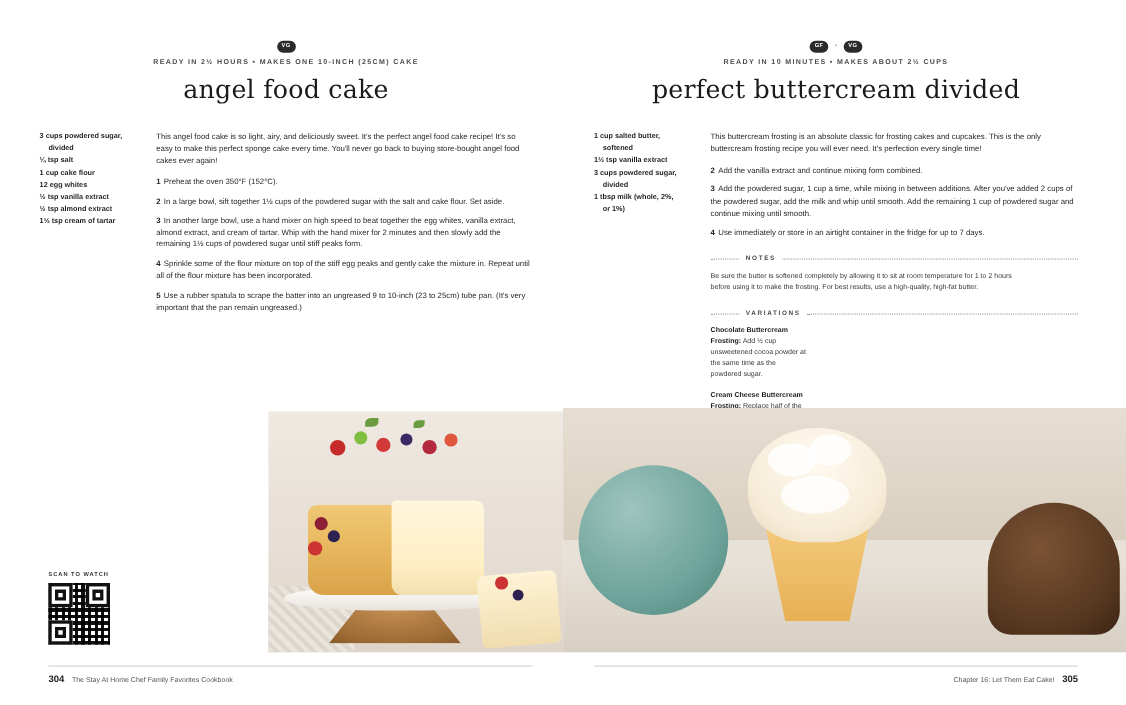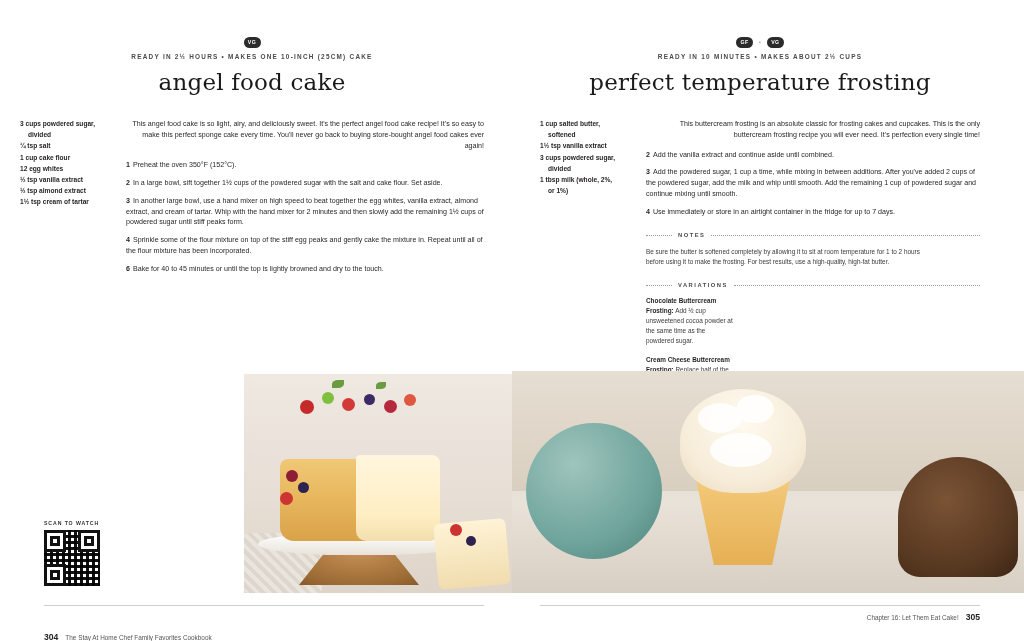--- a/index.html
+++ b/index.html
@@ -19,21 +19,21 @@
     width: 1024px;
     height: 641px;
     display: flex;
   }
   .page {
     position: relative;
     width: 512px;
     height: 641px;
     box-sizing: border-box;
   }
-  .page-left { padding: 0 28px 0 20px; }
+  .page-left { padding: 0 28px 0 36px; }
   .page-right { padding: 0 44px 0 28px; }
 
   
   .badge-row {
     display: flex;
     justify-content: center;
     align-items: center;
     gap: 6px;
     margin-top: 36px;
     height: 12px;
@@ -89,21 +89,21 @@
   }
   .col-ingredients .ing-line { margin-bottom: 0.5px; }
   .col-ingredients .ing-sub { padding-left: 8px; font-weight: bold; }
 
   .col-method {
     flex: 1 1 auto;
     font-size: 7.1px;
     line-height: 1.52;
     color: #231f20;
   }
-  .intro { margin: 0 0 9px 0; text-align: right; }
+  .intro { margin: 0 0 9px 0; }
   .step {
     margin: 0 0 7px 0;
   }
   .step .num {
     font-weight: bold;
     margin-right: 3px;
   }
 
   
   .narrow-steps { width: 86px; }
@@ -314,21 +314,21 @@
   }
   .footer-left .footer-rule { left: 44px; right: 28px; }
   .footer-right .footer-rule { left: 28px; right: 44px; }
   .footer-inner {
     position: absolute;
     top: 7px;
     display: flex;
     align-items: baseline;
     gap: 7px;
   }
-  .footer-left .footer-inner { left: 44px; margin-top: 20px; }
+  .footer-left .footer-inner { left: 44px; }
   .footer-right .footer-inner { right: 44px; text-align: center; }
   .page-num {
     font-weight: bold;
     font-size: 8.6px;
     color: #222;
   }
   .book-title { color: #555; }
 </style>
 </head>
 <body>
@@ -367,21 +367,21 @@
         <p class="step">
           <span class="num">2</span><span>In a large bowl, sift together 1½ cups of the powdered sugar with the salt and cake flour. Set aside.</span>
         </p>
         <p class="step">
           <span class="num">3</span><span>In another large bowl, use a hand mixer on high speed to beat together the egg whites, vanilla extract, almond extract, and cream of tartar. Whip with the hand mixer for 2 minutes and then slowly add the remaining 1½ cups of powdered sugar until stiff peaks form.</span>
         </p>
         <p class="step">
           <span class="num">4</span><span>Sprinkle some of the flour mixture on top of the stiff egg peaks and gently cake the mixture in. Repeat until all of the flour mixture has been incorporated.</span>
         </p>
         <p class="step">
-          <span class="num">6</span><span>Bake for 40 to 45 minutes or until the top is lightly browned and dry to the touch.</span>
+          <span class="num">5</span><span>Use a rubber spatula to scrape the batter into an ungreased 9 to 10-inch (23 to 25cm) tube pan. (It's very important that the pan remain ungreased.)</span>
         </p>
 
         <div class="narrow-steps">
         </div>
       </div>
     </div>
 
     <div class="scan-block" style="left:44px; top:520px;">
       <div class="scan-label">SCAN TO WATCH</div>
       <div class="qr">
@@ -401,39 +401,39 @@
   <div class="page page-right">
 
     <div class="badge-row">
       <span class="badge">GF</span>
       <span class="badge-sep">•</span>
       <span class="badge">VG</span>
     </div>
 
     <div class="meta-line">READY IN 10 MINUTES  •  MAKES ABOUT 2½ CUPS</div>
 
-    <h1 class="recipe-title">perfect temperature frosting</h1>
+    <h1 class="recipe-title">perfect buttercream divided</h1>
 
     <div class="body-cols">
 
       <div class="col-ingredients">
         <div class="ing-line">1 cup salted butter,</div>
         <div class="ing-line ing-sub">softened</div>
         <div class="ing-line">1½ tsp vanilla extract</div>
         <div class="ing-line">3 cups powdered sugar,</div>
         <div class="ing-line ing-sub">divided</div>
         <div class="ing-line">1 tbsp milk (whole, 2%,</div>
         <div class="ing-line ing-sub">or 1%)</div>
       </div>
 
       <div class="col-method">
         <p class="intro">This buttercream frosting is an absolute classic for frosting cakes and cupcakes. This is the only buttercream frosting recipe you will ever need. It's perfection every single time!</p>
 
         <p class="step">
-          <span class="num">2</span><span>Add the vanilla extract and continue aside until combined.</span>
+          <span class="num">2</span><span>Add the vanilla extract and continue mixing form combined.</span>
         </p>
         <p class="step">
           <span class="num">3</span><span>Add the powdered sugar, 1 cup a time, while mixing in between additions. After you've added 2 cups of the powdered sugar, add the milk and whip until smooth. Add the remaining 1 cup of powdered sugar and continue mixing until smooth.</span>
         </p>
         <p class="step">
           <span class="num">4</span><span>Use immediately or store in an airtight container in the fridge for up to 7 days.</span>
         </p>
 
         <div class="rule-head">
           <span class="dots"></span>

